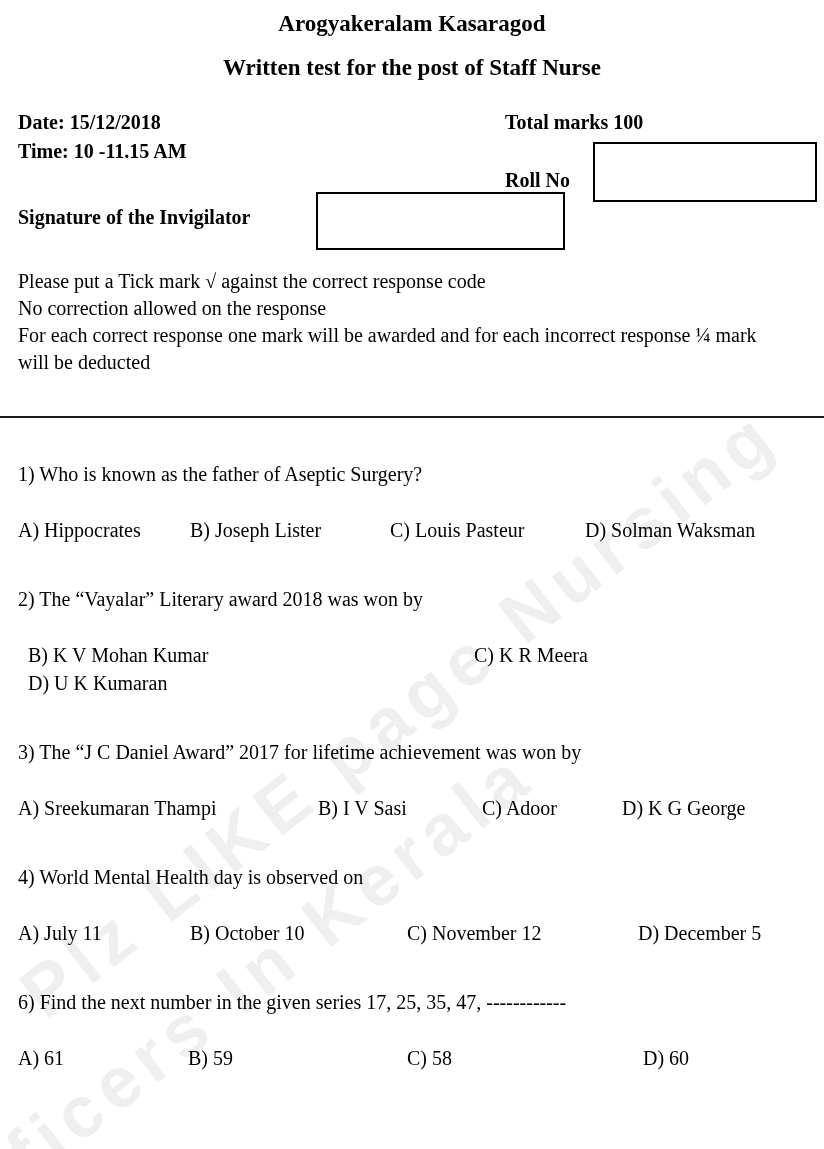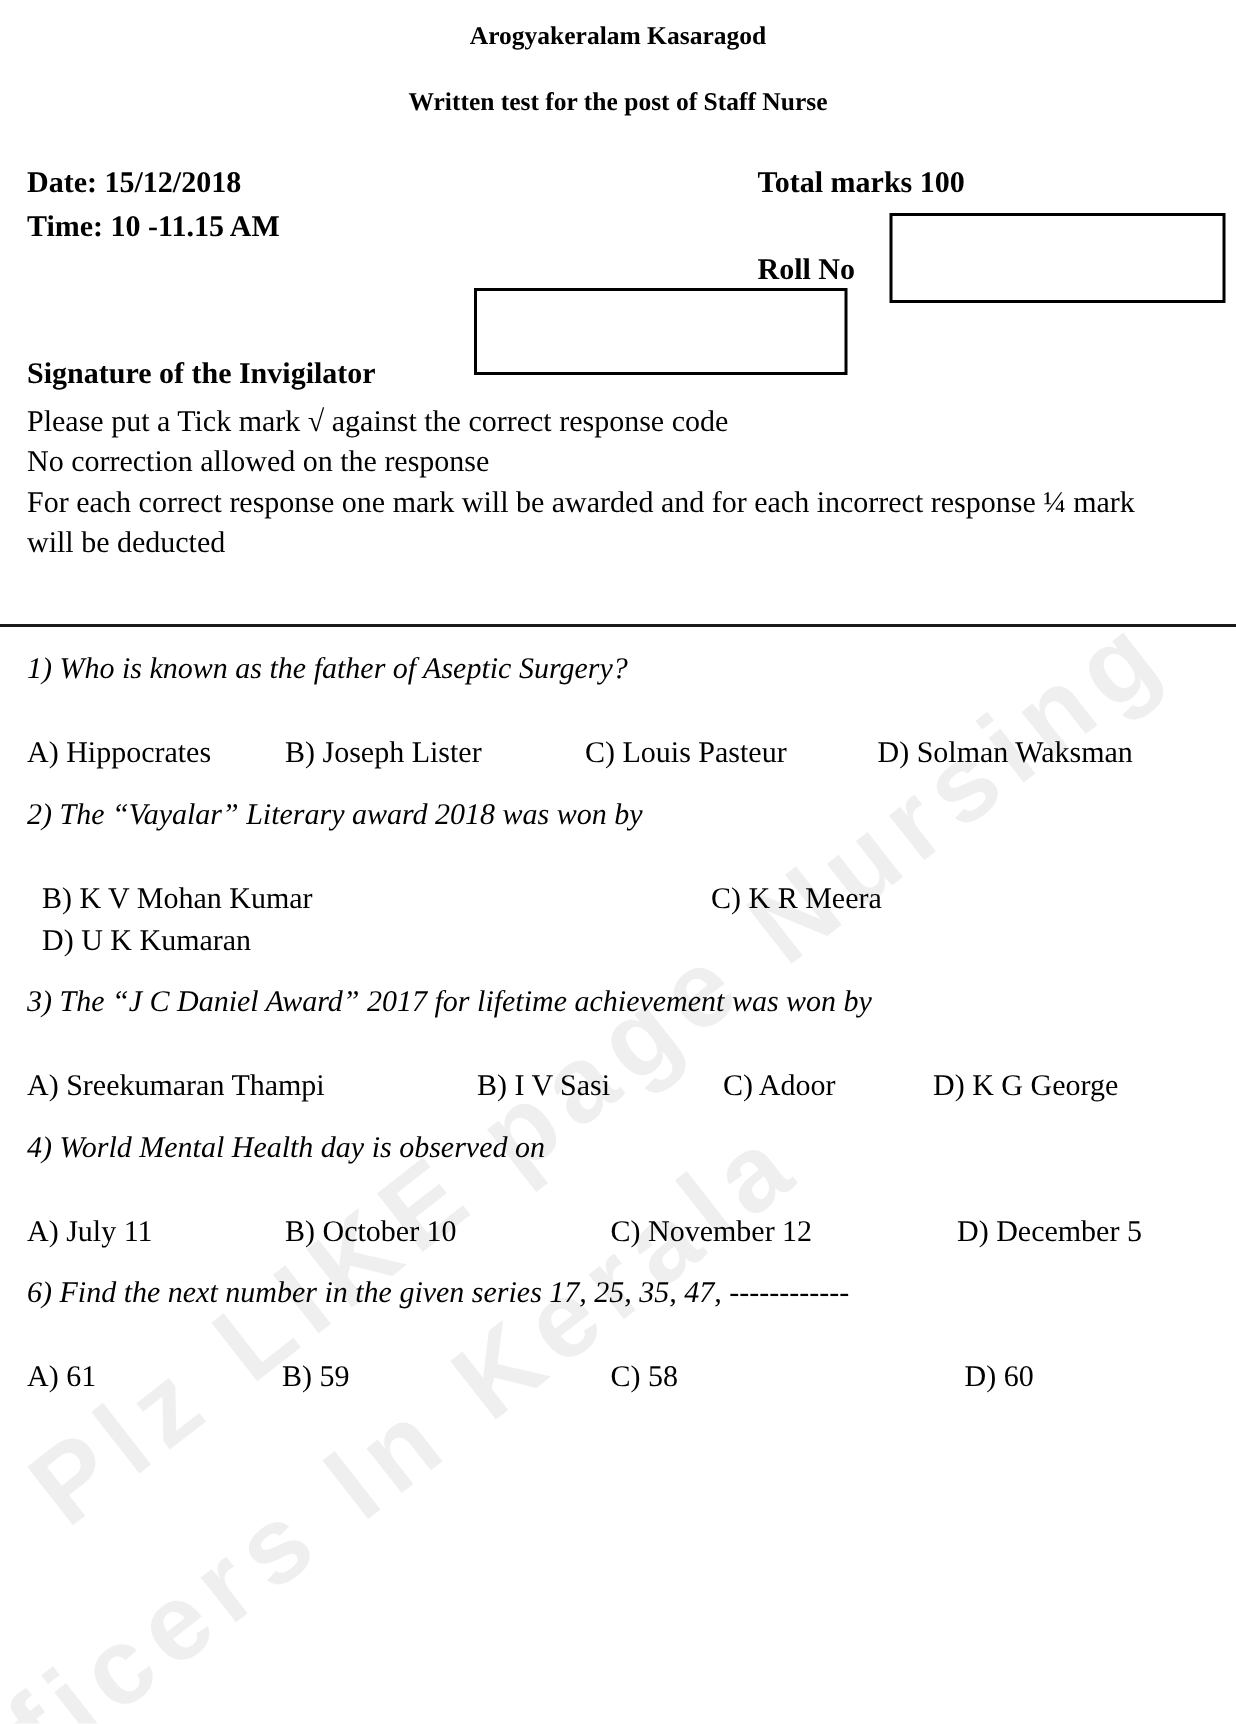--- a/index.html
+++ b/index.html
@@ -40,33 +40,33 @@
   .content { position: relative; z-index: 1; }
 
   
   .header {
     position: relative;
     height: 252px;
   }
   .title {
     text-align: center;
     font-weight: bold;
-    font-size: 17px;
+    font-size: 23px;
     line-height: 32px;
     margin: 0;
     padding-top: 8px;
   }
   .title .t2 { display: block; margin-top: 12px; }
 
   .hdr-abs { position: absolute; font-weight: bold; white-space: nowrap; margin-top: 13px; }
   .date-label      { left: 18px;  top: 98px;  }
   .total-marks     { left: 505px; top: 98px;  }
   .time-label      { left: 18px;  top: 127px; }
   .rollno-label    { left: 505px; top: 156px; }
-  .signature-label { left: 18px;  top: 225px; }
+  .signature-label { left: 18px;  top: 193px; }
 
   .fill-box {
     position: absolute;
     border: 2px solid #000;
     background: #ffffff;
   }
   .rollno-box    { left: 593px; top: 142px; width: 220px; height: 56px; }
   .signature-box { left: 316px; top: 192px; width: 245px; height: 54px; }
 
   
@@ -81,23 +81,22 @@
     border-top: 2px solid #1a1a1a;
     margin: 40px 0 0 0;
     width: 100%;
   }
 
   
   .questions {
     padding: 0 18px;
   }
   .question .q-text {
-    margin-top: 16px;
+    margin-top: 44px;
     line-height: 25px;
-    font-style: italic;
   }
   .question .q-options {
     margin-top: 31px;
     display: grid;
     line-height: 25px;
   }
   .question .q-options span { white-space: nowrap; }
 
   .q2-grid {
     grid-template-columns: 446px auto;

